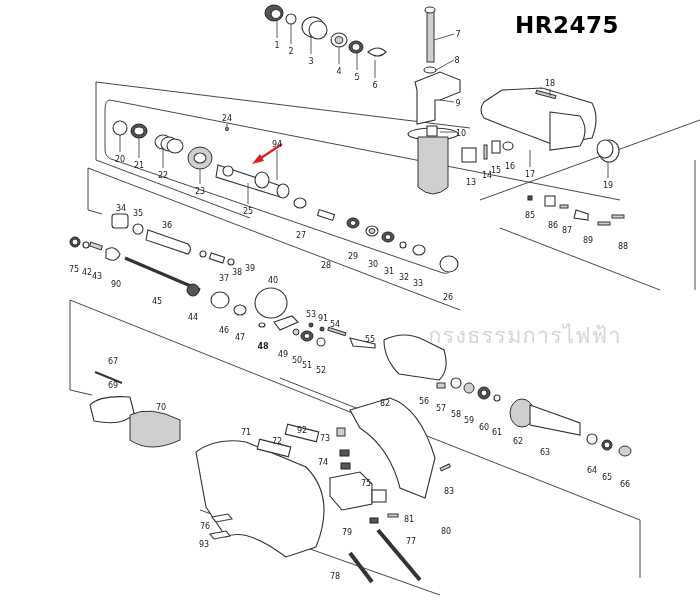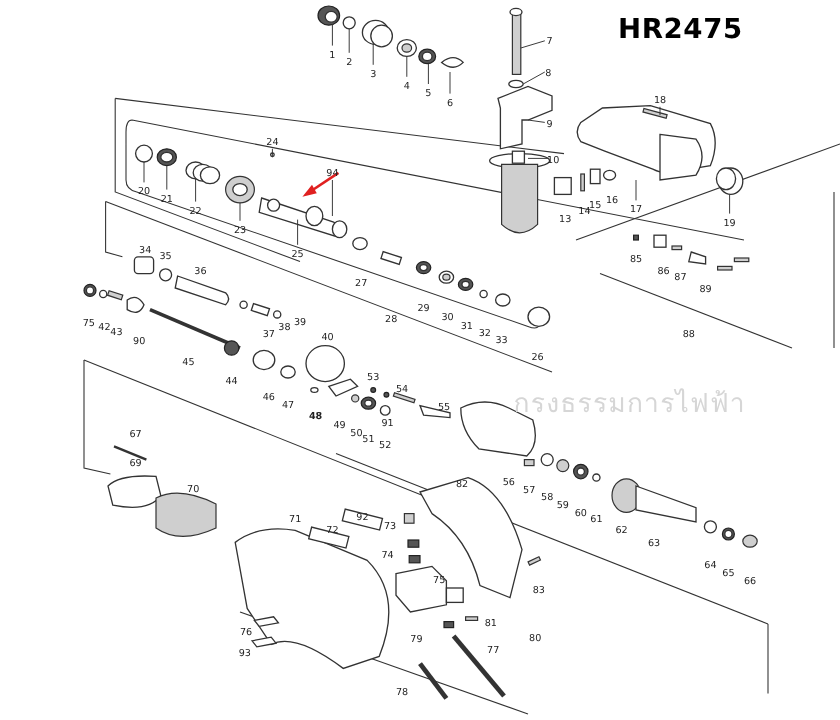--- a/index.html
+++ b/index.html
@@ -258,21 +258,21 @@
     <div class="lbl" style="left: 157px; top: 298px;">45</div>
     <div class="lbl" style="left: 193px; top: 314px;">44</div>
     <div class="lbl" style="left: 224px; top: 327px;">46</div>
     <div class="lbl" style="left: 240px; top: 334px;">47</div>
     <div class="lbl" style="left: 263px; top: 343px; font-weight: bold;">48</div>
     <div class="lbl" style="left: 283px; top: 351px;">49</div>
     <div class="lbl" style="left: 297px; top: 357px;">50</div>
     <div class="lbl" style="left: 307px; top: 362px;">51</div>
     <div class="lbl" style="left: 321px; top: 367px;">52</div>
     <div class="lbl" style="left: 311px; top: 311px;">53</div>
-    <div class="lbl" style="left: 323px; top: 315px; margin-top: 34px;">91</div>
+    <div class="lbl" style="left: 323px; top: 315px;">91</div>
     <div class="lbl" style="left: 335px; top: 321px;">54</div>
     <div class="lbl" style="left: 370px; top: 336px;">55</div>
     <div class="lbl" style="left: 424px; top: 398px;">56</div>
     <div class="lbl" style="left: 441px; top: 405px;">57</div>
     <div class="lbl" style="left: 456px; top: 411px;">58</div>
     <div class="lbl" style="left: 469px; top: 417px;">59</div>
     <div class="lbl" style="left: 484px; top: 424px;">60</div>
     <div class="lbl" style="left: 497px; top: 429px;">61</div>
     <div class="lbl" style="left: 518px; top: 438px;">62</div>
     <div class="lbl" style="left: 545px; top: 449px;">63</div>
@@ -293,15 +293,15 @@
     <div class="lbl" style="left: 372px; top: 538px; margin-left: 39px;">77</div>
     <div class="lbl" style="left: 335px; top: 573px;">78</div>
     <div class="lbl" style="left: 347px; top: 529px;">79</div>
     <div class="lbl" style="left: 405px; top: 528px; margin-left: 41px;">80</div>
     <div class="lbl" style="left: 409px; top: 516px;">81</div>
     <div class="lbl" style="left: 385px; top: 400px;">82</div>
     <div class="lbl" style="left: 449px; top: 488px;">83</div>
     <div class="lbl" style="left: 530px; top: 212px;">85</div>
     <div class="lbl" style="left: 553px; top: 222px;">86</div>
     <div class="lbl" style="left: 567px; top: 227px;">87</div>
-    <div class="lbl" style="left: 574px; top: 243px; margin-top: 32px;">88</div>
+    <div class="lbl" style="left: 623px; top: 243px;">88</div>
     <div class="lbl" style="left: 588px; top: 237px;">89</div>
   </div>
 
 </body></html>

